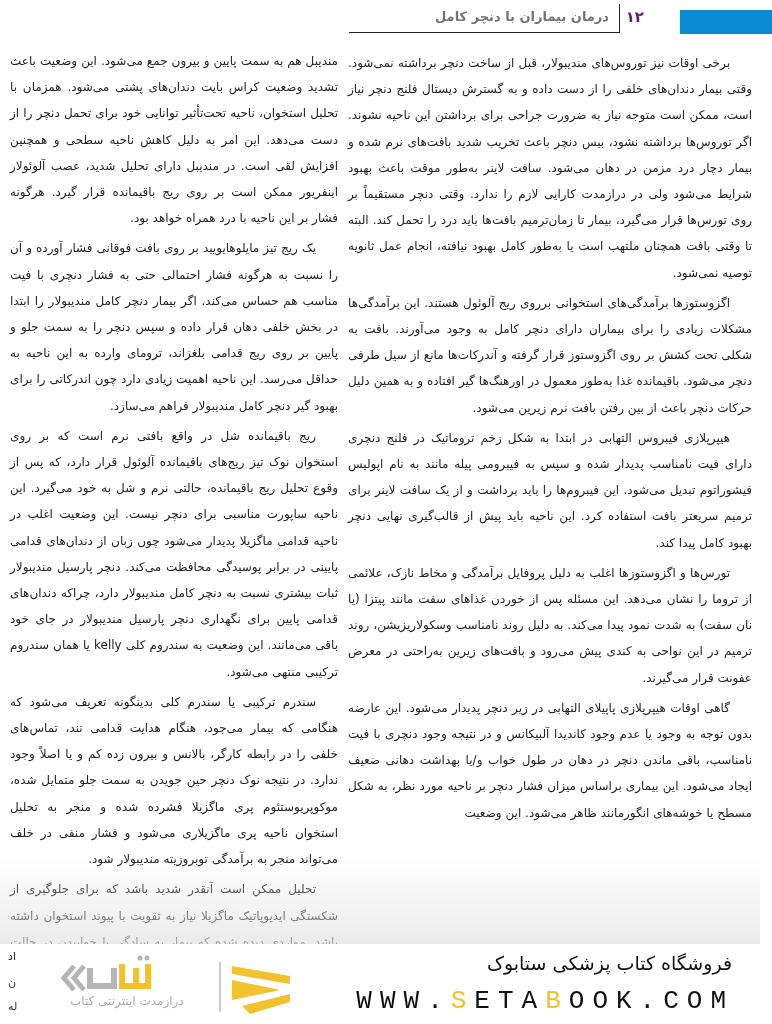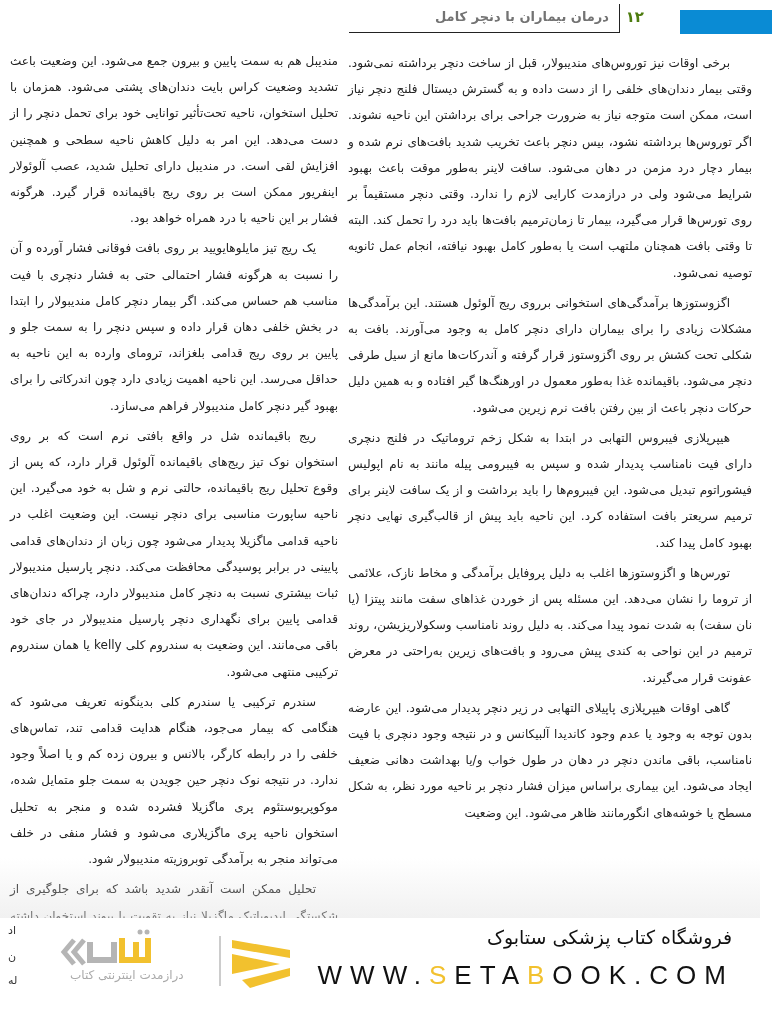--- a/index.html
+++ b/index.html
@@ -5,21 +5,21 @@
   html, body { margin:0; padding:0; }
   body {
     width:772px; height:1024px; position:relative; overflow:hidden;
     background:#ffffff; font-family:"DejaVu Sans", sans-serif; color:#222;
   }
   .header { position:absolute; top:0; left:0; width:772px; height:40px; }
   .header .blue-bar {
     position:absolute; right:0; top:10px; width:92px; height:24px; background:#0a8bd4;
   }
   .header .page-num {
-    position:absolute; right:128px; top:8px; font-size:15px; font-weight:bold; color:#4d7c0f;
+    position:absolute; right:128px; top:8px; font-size:15px; font-weight:bold; color:#701a75;
   }
   .header .title-box {
     position:absolute; right:152px; top:4px; width:270px; height:28px;
     border-right:1.5px solid #222; border-bottom:1.5px solid #222;
   }
   .header .chapter-title {
     position:absolute; right:10px; top:5px; font-size:13px; font-weight:bold; color:#737373;
     direction:rtl;
   }
   .col {
@@ -29,35 +29,35 @@
   .col-right { right:20px; width:404px;margin-left:24px; }
   .col-left { left:10px; width:328px; top:48px; }
   .col p { margin:0 0 4px 0; text-indent:22px; text-align-last:right; }
   .col p.cont { text-indent:0; }
   .fade {
     position:absolute; left:0; top:858px; width:760px; height:90px;
     background:linear-gradient(to bottom, rgba(255,255,255,0) 0%, rgba(225,225,225,0.7) 100%);
     pointer-events:none;
   }
   .footer {
-    position:absolute; left:0; top:918px; width:772px; height:80px; background:#ffffff;
+    position:absolute; left:0; top:944px; width:772px; height:80px; background:#ffffff;
   }
   .footer .stub { position:absolute; left:8px; font-size:11px; color:#333; direction:rtl; }
   .footer .logo {
     position:absolute; left:60px; top:10px; width:240px; height:64px;
   }
   .footer .logo-sub {
     position:absolute; left:70px; top:50px; font-size:12px; color:#aaa; direction:rtl;
   }
   .footer .store-name {
     position:absolute; right:40px; top:8px; font-size:19px; color:#111; direction:rtl;
   }
   .footer .site-url {
     position:absolute; right:38px; top:42px; font-size:26px; letter-spacing:8px; color:#111;
-    font-family:Liberation Sans, sans-serif;
+    font-family:Liberation Mono, monospace;
   }
   .footer .site-url .hl { color:#f2c12e; }
 </style>
 </head>
 <body>
 
 <div class="header">
   <div class="blue-bar"></div>
   <div class="page-num">۱۲</div>
   <div class="title-box">

